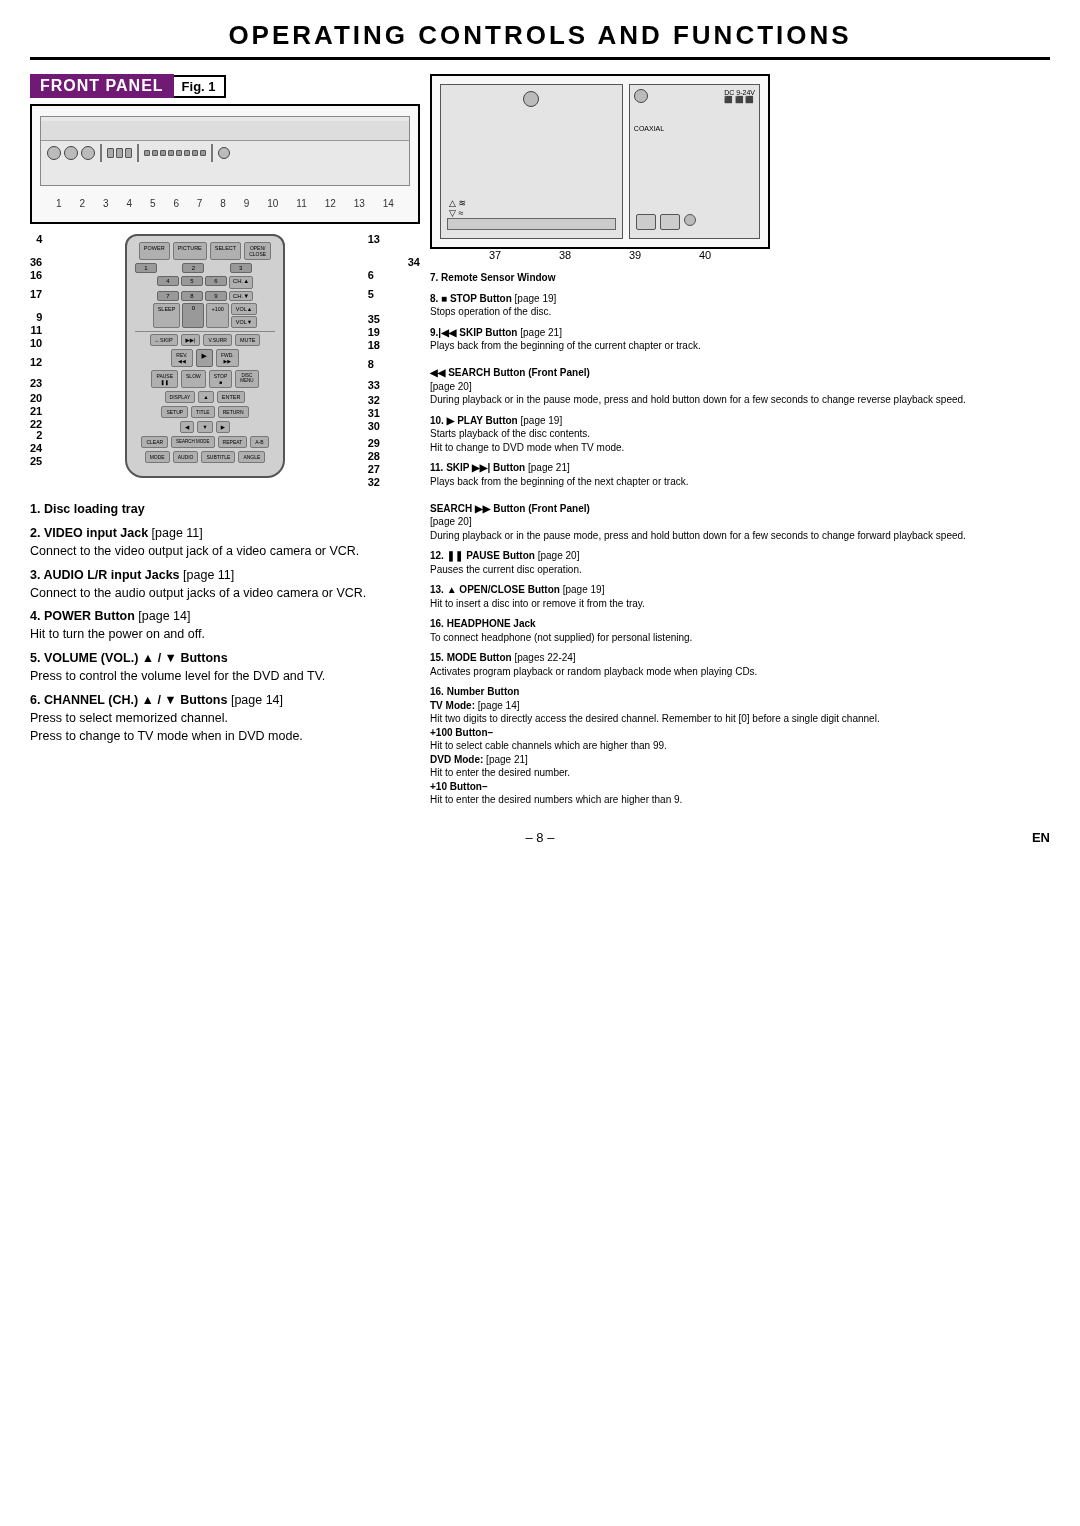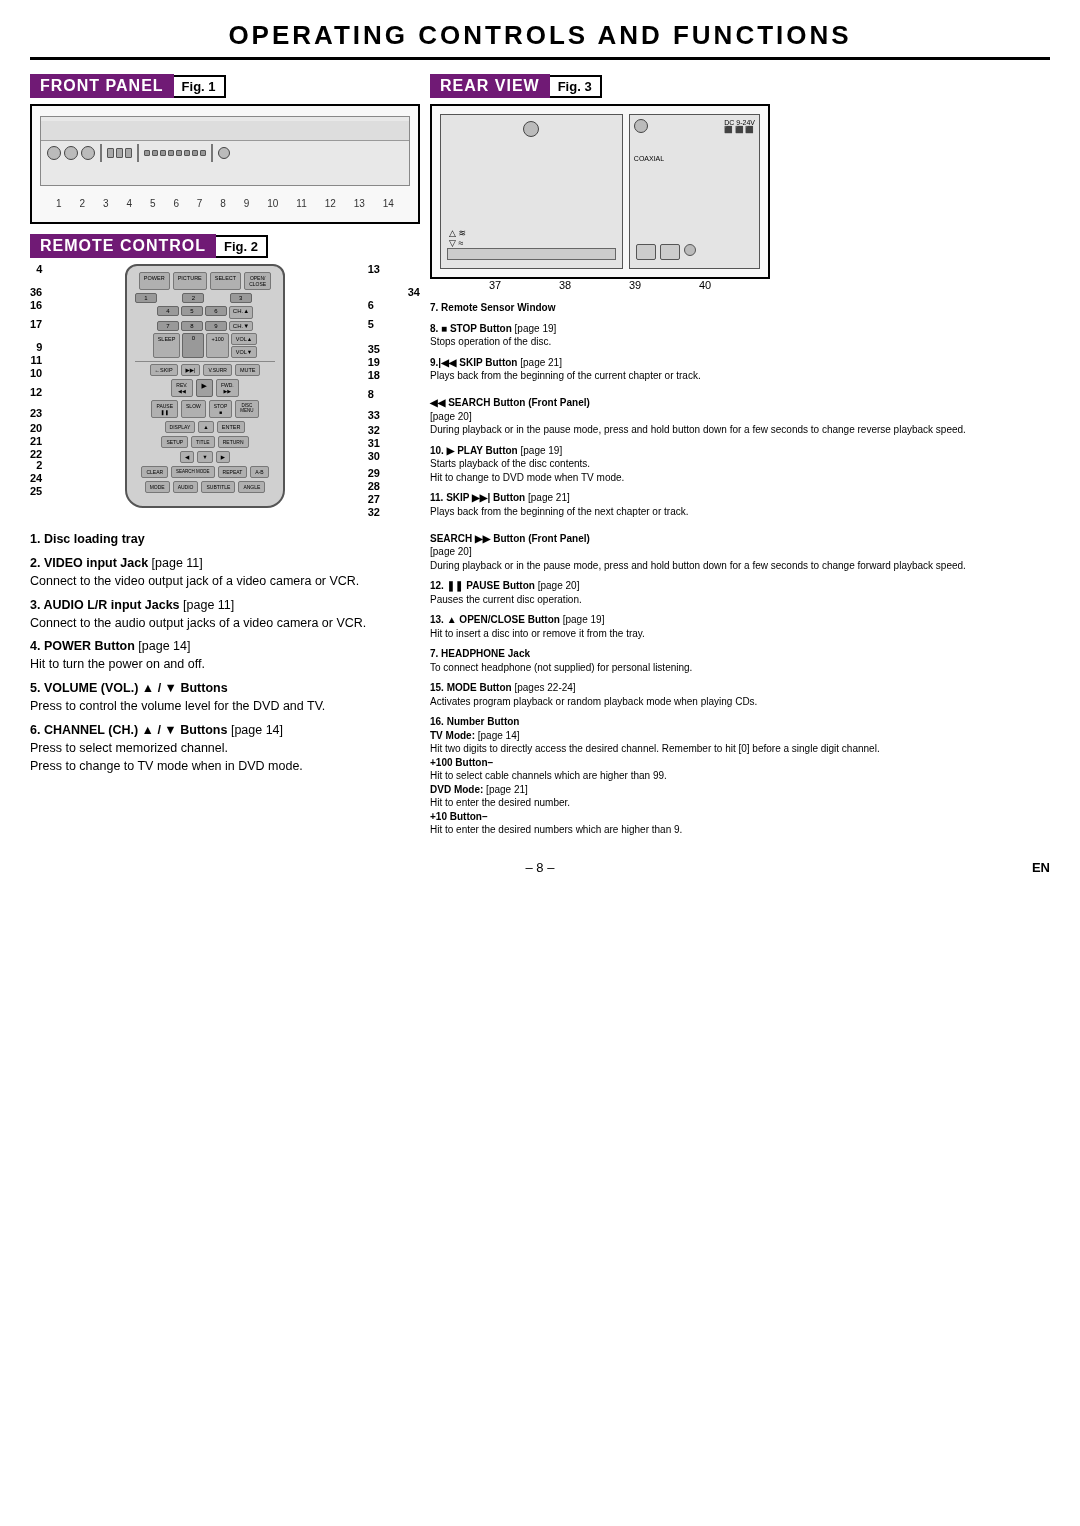--- a/index.html
+++ b/index.html
@@ -217,24 +217,20 @@
           <span>9</span>
           <span>10</span>
           <span>11</span>
           <span>12</span>
           <span>13</span>
           <span>14</span>
       </div>
     </div>
 
     <div class="remote-section">
-      <div class="section-header">
-        <span class="section-label">REMOTE CONTROL</span>
-        <span class="section-fig">Fig. 2</span>
-      </div>
 
       <div style="display:flex;align-items:flex-start;justify-content:center;margin-top:4px;">
 
         <div style="display:flex;flex-direction:column;align-items:flex-end;padding-right:5px;font-size:11px;font-weight:bold;line-height:1;">
           <span style="margin-bottom:12px;">4</span>
           <span style="margin-bottom:2px;">36</span>
           <span style="margin-bottom:8px;">16</span>
           <span style="margin-bottom:12px;">17</span>
           <span style="margin-bottom:2px;">9</span>
           <span style="margin-bottom:2px;">11</span>
@@ -387,24 +383,20 @@
         <span class="desc-text"><span class="inline-bold">6. CHANNEL (CH.) ▲ / ▼ Buttons</span> [page 14]<br>
         Press to select memorized channel.<br>
         Press to change to TV mode when in DVD mode.</span>
       </div>
     </div>
   </div>
 
   <div class="right-col">
 
     <div style="margin-bottom:10px;">
-      <div class="section-header">
-        <span class="section-label">REAR VIEW</span>
-        <span class="section-fig">Fig. 3</span>
-      </div>
 
       <div style="display:flex;gap:6px;border:2px solid #000;padding:8px;background:#f8f8f8;height:175px;width:340px;">
 
         <div style="border:1.5px solid #555;flex:1.4;position:relative;background:#e4e4e4;">
           <div style="position:absolute;top:6px;left:50%;transform:translateX(-50%);font-size:8px;text-align:center;">
             <div style="width:16px;height:16px;border:1px solid #444;border-radius:50%;margin:0 auto;background:#bbb;"></div>
           </div>
           <div style="position:absolute;bottom:20px;left:8px;font-size:9px;">
             <div>△ ≋</div>
             <div>▽ ≈</div>
@@ -472,21 +464,21 @@
         <span class="rtitle">12. ❚❚ PAUSE Button</span> [page 20]<br>
         Pauses the current disc operation.
       </div>
 
       <div class="right-desc-item">
         <span class="rtitle">13. ▲ OPEN/CLOSE Button</span> [page 19]<br>
         Hit to insert a disc into or remove it from the tray.
       </div>
 
       <div class="right-desc-item">
-        <span class="rtitle">7. HEADPHONE Jack</span><br>
+        <span class="rtitle">16. HEADPHONE Jack</span><br>
         To connect headphone (not supplied) for personal listening.
       </div>
 
       <div class="right-desc-item">
         <span class="rtitle">15. MODE Button</span> [pages 22-24]<br>
         Activates program playback or random playback mode when playing CDs.
       </div>
 
       <div class="right-desc-item">
         <span class="rtitle">16. Number Button</span><br>

